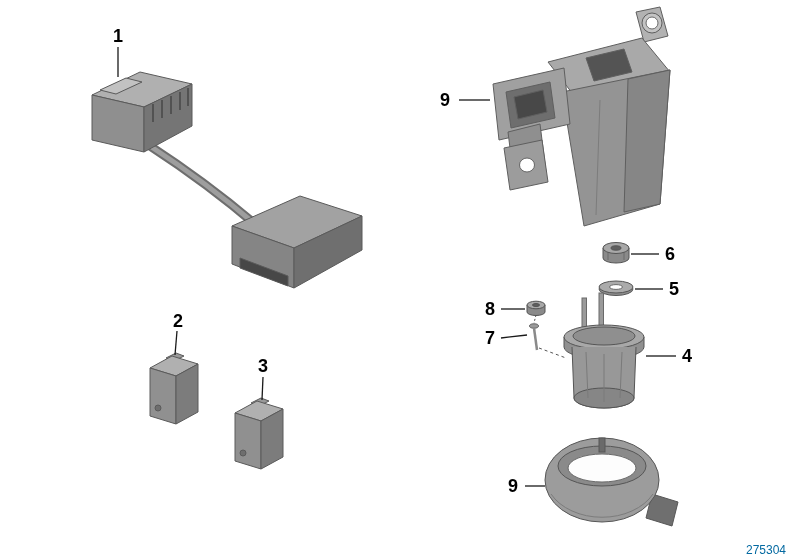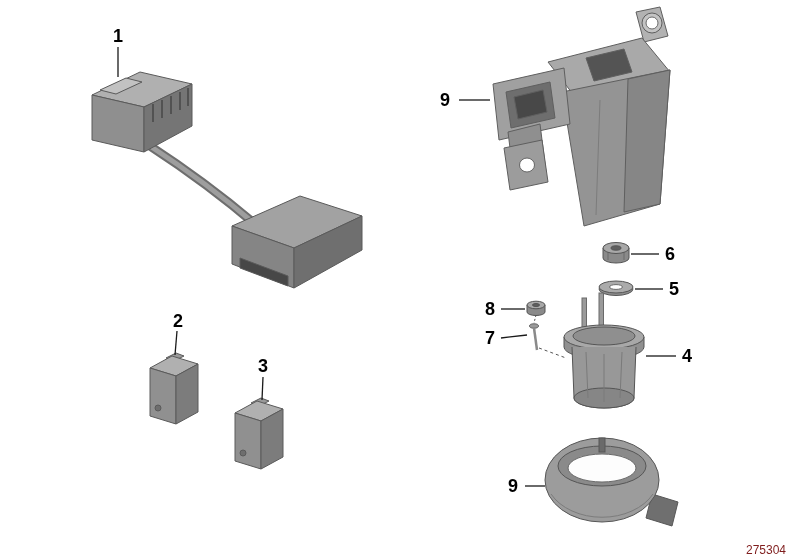--- a/index.html
+++ b/index.html
@@ -6,21 +6,21 @@
   .stage{
     position:relative;width:800px;height:560px;background:#ffffff;
     overflow:hidden;font-family:"Liberation Sans",sans-serif;
   }
   .stage svg{position:absolute;left:0;top:0;}
   .callout{
     position:absolute;transform:translate(-50%,-50%);
     font-weight:700;font-size:18px;color:#000;z-index:2;user-select:none;
   }
   .docnum{
-    position:absolute;right:14px;bottom:3px;font-size:12px;color:#7f1d1d;z-index:2;
+    position:absolute;right:14px;bottom:3px;font-size:12px;color:#0369a1;z-index:2;
   }
 </style>
 </head>
 <body>
 
 <div class="stage">
 
   <svg width="800" height="560" viewBox="0 0 800 560">
 
     <g stroke="#5a5a5a" stroke-width="1" stroke-linejoin="round">

